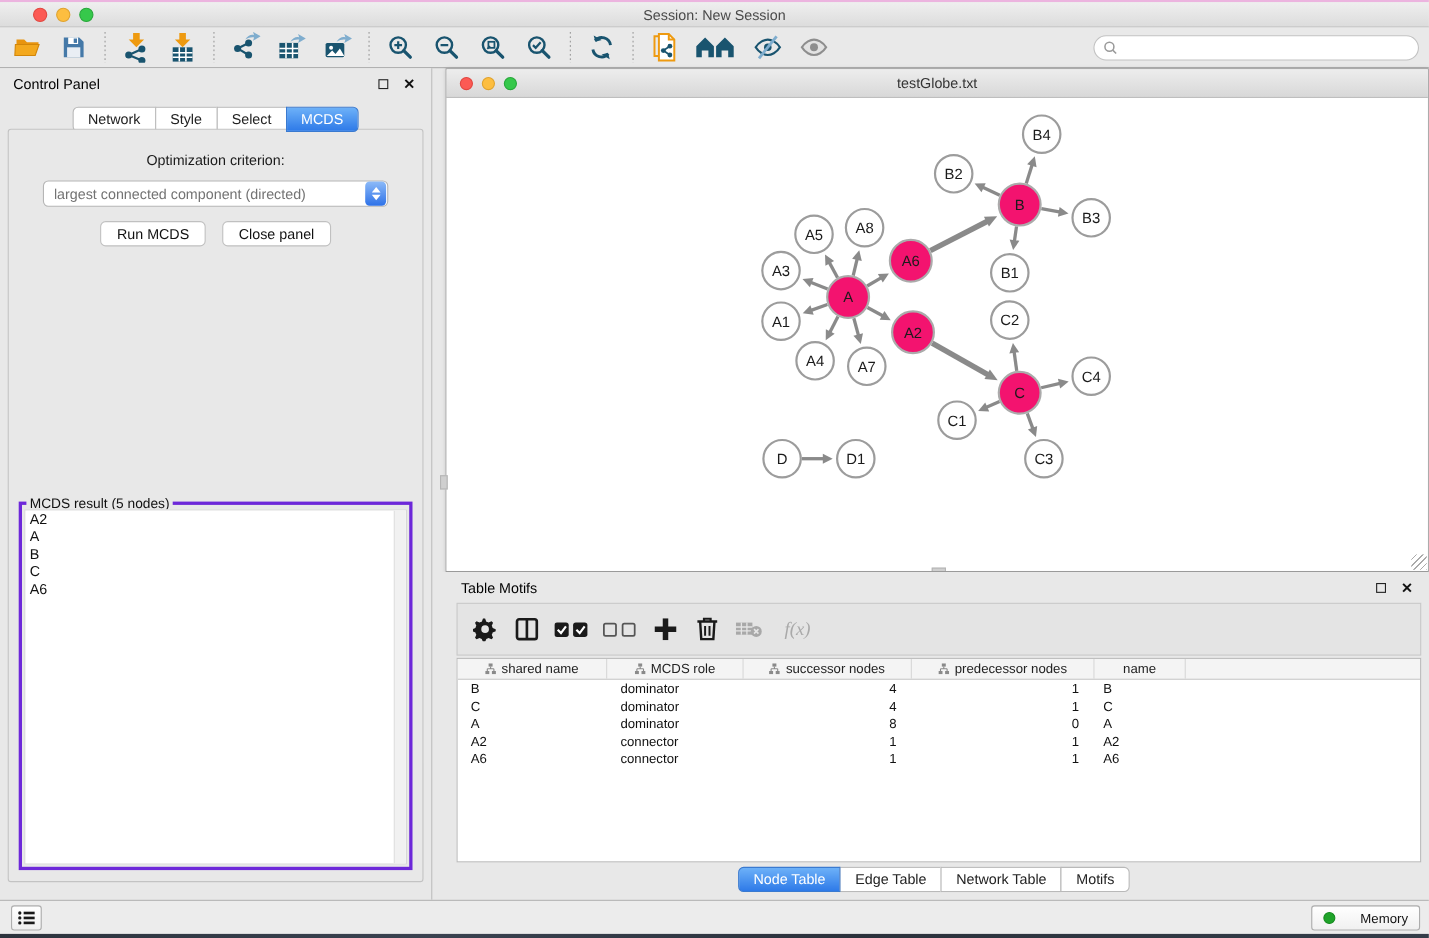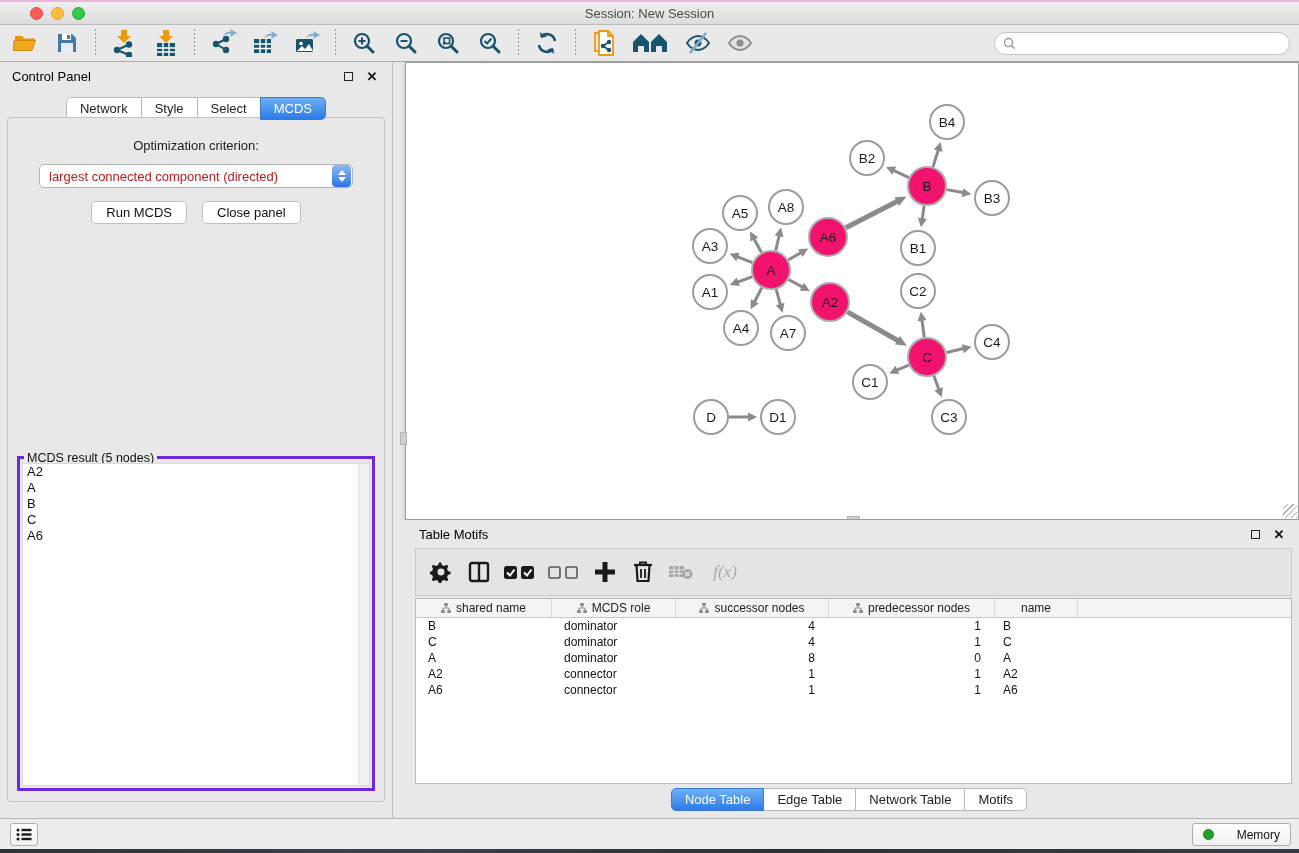--- a/index.html
+++ b/index.html
@@ -44,21 +44,21 @@
   .seg-tab:first-child { border-radius:5px 0 0 5px; margin-left:0; }
   .seg-tab:last-child { border-radius:0 5px 5px 0; }
   .seg-tab.active { background:linear-gradient(#6db1f8,#2e7ae8); color:#fff; border-color:#3a7ad0; z-index:1; }
 
   #cp-tabs { margin-top:7px; }
   #cp-pane { position:absolute; left:7px; right:7px; top:55px; bottom:16px;
     border:1px solid #c3c3c3; border-radius:3px; background:#e8e8e8; }
   #opt-label { text-align:center; font-size:13px; color:#1b1b1b; margin-top:20px; }
   #opt-select { position:relative; margin:11px auto 0; width:314px; height:24px; background:#fff;
     border:1px solid #b5b5b5; border-radius:5px; display:flex; align-items:center; }
-  #opt-select .sel-text { font-size:13px; color:#b91c1c; padding-left:9px; flex:1; white-space:nowrap; overflow:hidden; }
+  #opt-select .sel-text { font-size:13px; color:#737373; padding-left:9px; flex:1; white-space:nowrap; overflow:hidden; }
   .sel-stepper { width:19px; height:22px; margin:0; border-radius:4px; background:linear-gradient(#8cbaf8,#2e72e8);
     display:flex; flex-direction:column; align-items:center; justify-content:center; gap:2px; margin-right:1px;}
   .sel-stepper .up { width:0;height:0;border-left:4px solid transparent;border-right:4px solid transparent;border-bottom:5px solid #fff; }
   .sel-stepper .down { width:0;height:0;border-left:4px solid transparent;border-right:4px solid transparent;border-top:5px solid #fff; }
   #cp-buttons { display:flex; justify-content:center; gap:15px; margin-top:13px; }
   .push-btn { background:#fff; border:1px solid #c0c0c0; border-radius:5px; font-size:13px; color:#111;
     padding:3px 14px; font-family:"Liberation Sans",sans-serif; }
 
   #mcds-fieldset { position:absolute; left:9px; right:9px; bottom:10px; top:338px;
     border:3px solid #6d28d9; }
@@ -299,20 +299,28 @@
             <div class="mcds-item">B</div>
             <div class="mcds-item">C</div>
             <div class="mcds-item">A6</div>
             <div id="mcds-scroll"></div>
         </div>
       </div>
     </div>
   </div>
 
   <div id="network-frame">
+    <div id="net-titlebar">
+      <div class="lights">
+        <div class="light red"></div>
+        <div class="light yellow"></div>
+        <div class="light green"></div>
+      </div>
+      <div class="title">testGlobe.txt</div>
+    </div>
     <div id="net-canvas">
       <svg id="graph-svg" width="892" height="430">
           <line x1="355.4445610618003" y1="163.43032195234252" x2="346.8998425665696" y2="147.71906536433758" stroke="#8a8a8a" stroke-width="3"></line>
           <polygon points="344.03321088510967,142.44816195004034 352.28633596802246,148.20454331039127 344.37998084657664,152.50449083258115" fill="#8a8a8a"></polygon>
           <line x1="369.6324105461208" y1="161.54387570629265" x2="373.7462457627369" y2="144.26576779650492" stroke="#8a8a8a" stroke-width="3"></line>
           <polygon points="375.1359689265732,138.4289305083927 377.429012146903,148.22647881343818 368.6737562147347,146.14189406768384" fill="#8a8a8a"></polygon>
           <line x1="346.38868096605233" y1="173.6775138227091" x2="329.1252806958294" y2="166.8853563393427" stroke="#8a8a8a" stroke-width="3"></line>
           <polygon points="323.5418849856451,164.68861048615543 333.564537940812,163.79618248329808 330.2694191610311,172.17127604857455" fill="#8a8a8a"></polygon>
           <line x1="346.18618667207073" y1="187.78530972482696" x2="329.39864799270447" y2="193.83983187148363" stroke="#8a8a8a" stroke-width="3"></line>
           <polygon points="323.7545039943257,195.8754247889317 330.6940253038078,188.58892741397548 333.74741467997995,197.05514341154364" fill="#8a8a8a"></polygon>

